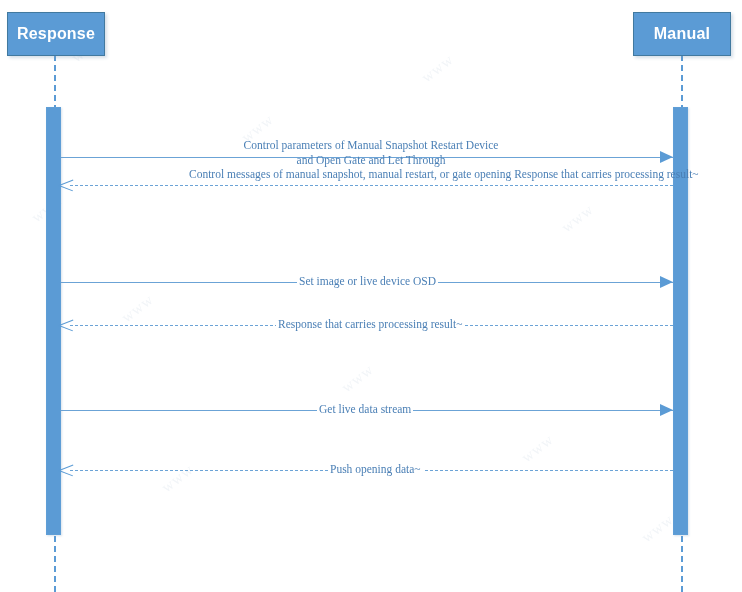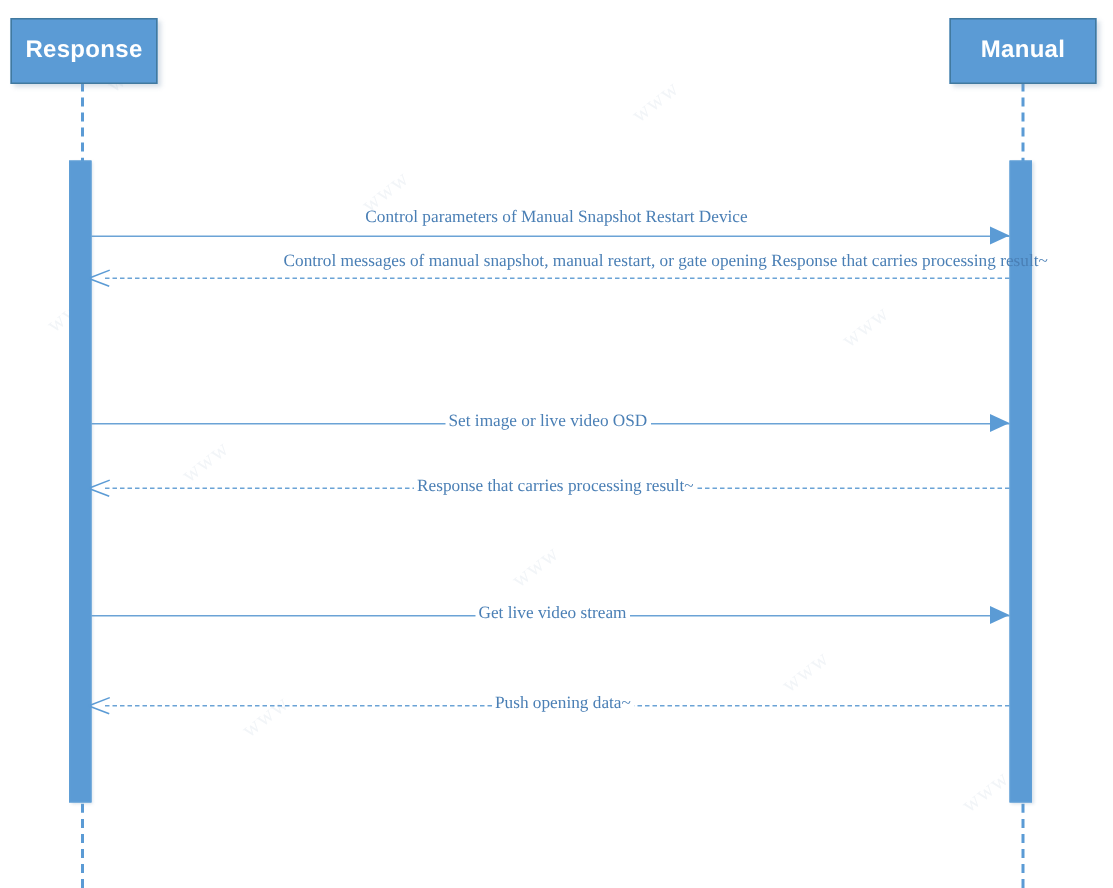--- a/index.html
+++ b/index.html
@@ -150,38 +150,39 @@
     <span class="actor-label">Manual</span>
   </div>
 
   <div class="activation" style="left:46px; top:107px; height:428px;"></div>
   <div class="activation" style="left:673px; top:107px; height:428px;"></div>
 
   <div class="msg-line solid" style="left:61px; top:157px; width:612px;"></div>
   <div class="arrowhead right" style="left:660px; top:151px;"></div>
   <div class="msg-label" style="left:228px; top:138px; width:286px;">
     <div>Control parameters of Manual Snapshot Restart Device</div>
+    <div>and Open Gate and Let Through</div>
   </div>
 
   <div class="msg-line dashed" style="left:70px; top:185px; width:603px;"></div>
   <div class="arrowhead left-open" style="left:59px; top:178px;"></div>
   <div class="msg-label" style="left:189px; top:167px; width:364px;">
     <div class="boxed" style="display:inline-block;">Control messages of manual snapshot, manual restart, or gate opening</div>
     <div class="boxed" style="display:inline-block;">Response that carries processing result~</div>
   </div>
 
   <div class="msg-line solid" style="left:61px; top:282px; width:612px;"></div>
   <div class="arrowhead right" style="left:660px; top:276px;"></div>
-  <div class="msg-label boxed" style="left:297px; top:274px;">Set image or live video OSD</div>
+  <div class="msg-label boxed" style="left:297px; top:274px;">Set image or live device OSD</div>
 
   <div class="msg-line dashed" style="left:70px; top:325px; width:603px;"></div>
   <div class="arrowhead left-open" style="left:59px; top:318px;"></div>
   <div class="msg-label boxed" style="left:276px; top:317px;">Response that carries processing result~</div>
 
   <div class="msg-line solid" style="left:61px; top:410px; width:612px;"></div>
   <div class="arrowhead right" style="left:660px; top:404px;"></div>
-  <div class="msg-label boxed" style="left:317px; top:402px;">Get live video stream</div>
+  <div class="msg-label boxed" style="left:317px; top:402px;">Get live data stream</div>
 
   <div class="msg-line dashed" style="left:70px; top:470px; width:603px;"></div>
   <div class="arrowhead left-open" style="left:59px; top:463px;"></div>
   <div class="msg-label boxed" style="left:328px; top:462px;">Push opening data~</div>
 
 </div>
 
 </body></html>

